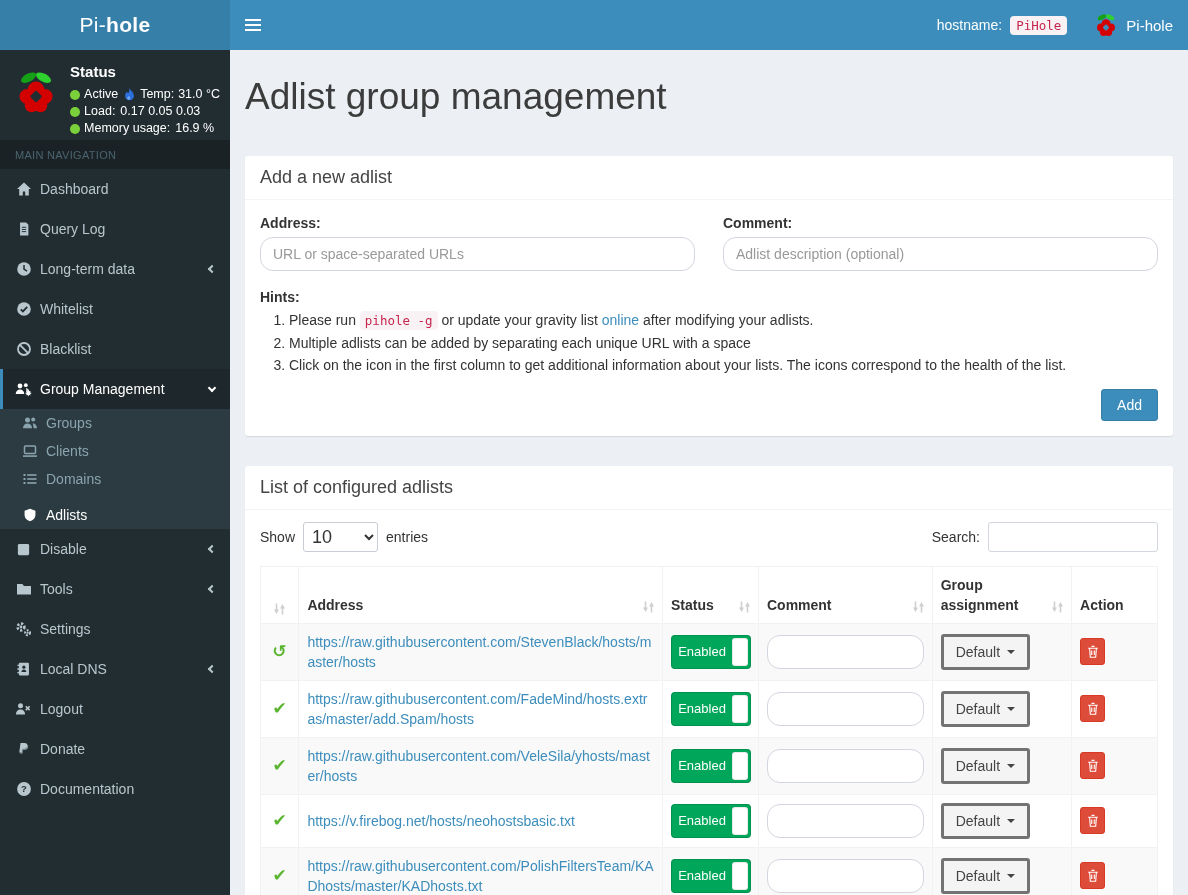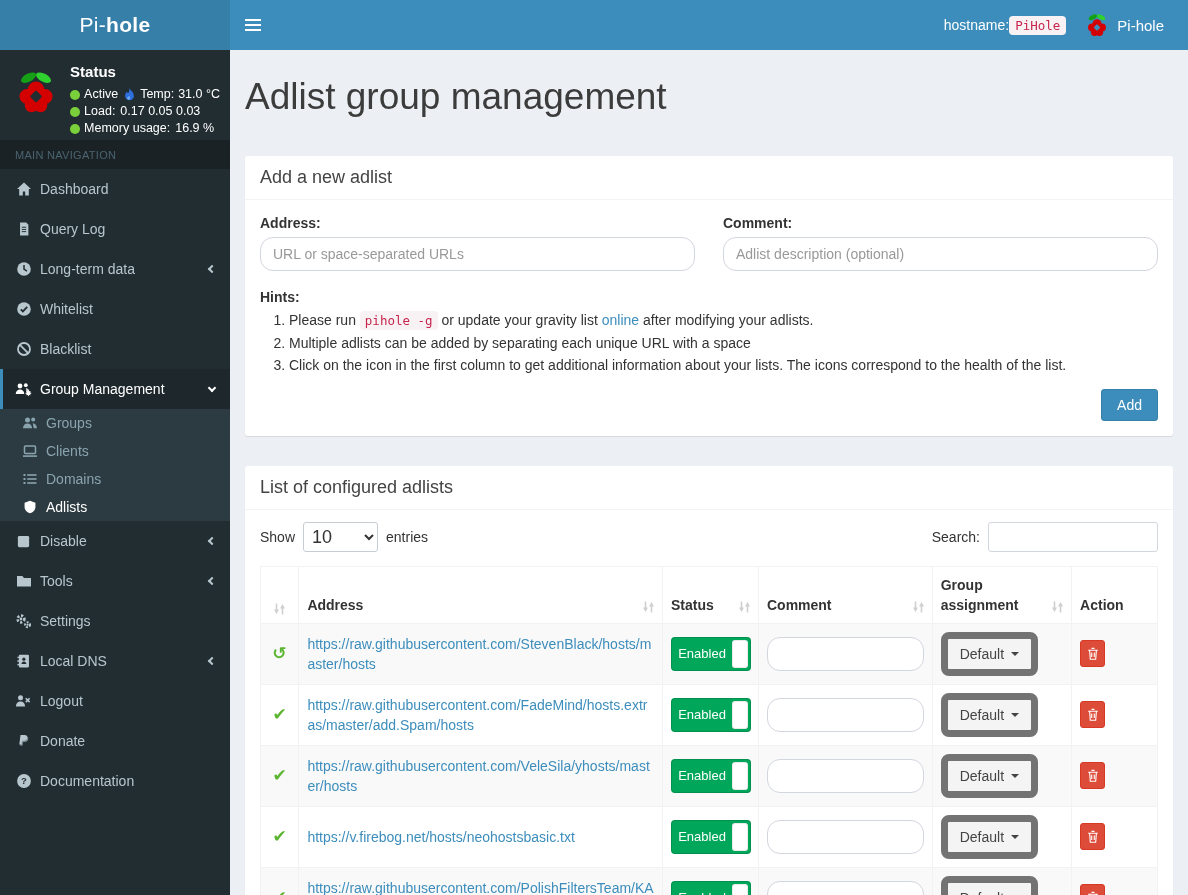--- a/index.html
+++ b/index.html
@@ -15,21 +15,21 @@
   .topbar { height: 50px; display: flex; flex: 0 0 50px; }
   .logo {
     width: 230px; background: #367fa9; color: #fff; display: flex;
     align-items: center; justify-content: center; font-size: 21px; letter-spacing: .3px;
   }
   .logo .logo-light { font-weight: 300; }
   .logo b { font-weight: 700; }
   .navbar { flex: 1; background: #3c8dbc; display: flex; align-items: center; justify-content: space-between; }
   .hamburger { padding: 15px; cursor: pointer; display: flex; flex-direction: column; gap: 3px; }
   .hamburger span { display: block; width: 16px; height: 2px; background: #fff; }
-  .nav-right { display: flex; align-items: center; gap: 0; padding-right: 24px; color: #fff; }
+  .nav-right { display: flex; align-items: center; gap: 8px; padding-right: 15px; color: #fff; }
   .hostname-label { font-size: 14px; }
   .hostname-badge {
     font-family: "DejaVu Sans Mono", "Liberation Mono", monospace;
     background: #f9f2f4; color: #c7254e; font-size: 12.5px;
     padding: 2px 6px; border-radius: 4px;
   }
   .nav-brand { display: flex; align-items: center; gap: 7px; margin-left: 18px; cursor: pointer; font-size: 15px; }
   .rasp { display: block; }
 
   
@@ -52,21 +52,21 @@
     color: #b8c7ce; font-size: 14px; cursor: pointer; position: relative; text-decoration: none;
   }
   .nav-icon { width: 17px; height: 16px; display: inline-flex; align-items: center; justify-content: center; flex: 0 0 17px; }
   .nav-item .chev { margin-left: auto; }
   .chev { display: inline-block; width: 6px; height: 6px; border-right: 2px solid currentColor; border-bottom: 2px solid currentColor; }
   .chev-left { transform: rotate(135deg); }
   .chev-down { transform: rotate(45deg); margin-top: -3px; }
   .nav-item.active-parent { background: #1e282c; color: #fff; border-left: 3px solid #3c8dbc; padding-left: 12px; }
   .submenu { list-style: none; background: #2c3b41; }
   .submenu .nav-item { padding: 6px 15px 6px 21px; color: #8aa4af; }
-  .submenu .nav-item.active-sub { color: #fff; }
+  .submenu .nav-item.active-sub { color: #fff; margin-top: 8px; }
 
   
   h1.page-title { font-size: 37px; font-weight: 400; color: #3c3c3c; margin: 27px 0 38px; line-height: 1.1; }
   .panel { background: #fff; border-radius: 3px; box-shadow: 0 1px 1px rgba(0,0,0,.1); margin-bottom: 30px; }
   .panel-heading { padding: 11px 15px; font-size: 18px; color: #444; border-bottom: 1px solid #f4f4f4; }
   .panel-body { padding: 15px; }
 
   .form-cols { display: flex; gap: 28px; margin-bottom: 18px; }
   .form-col { flex: 1; }
   .field-label { font-weight: 700; display: block; margin-bottom: 6px; }
@@ -119,22 +119,22 @@
     position: absolute; left: 0; top: 0; bottom: 0; right: 18px;
     display: flex; align-items: center; justify-content: center;
     color: #fff; font-size: 13px;
   }
   .toggle-knob {
     position: absolute; top: 2px; right: 2px; bottom: 2px; width: 16px;
     background: #fff; border: 1px solid rgba(0,0,0,.08); border-radius: 3px;
   }
 
   .btn-group-select {
-    display: inline-flex; align-items: center; background: #f4f4f4; border: 7px solid #737373;
-    color: #444; border-radius: 8px; padding: 7px 12px; font-size: 14px; cursor: pointer; font-family: inherit;
+    display: inline-flex; align-items: center; background: #f4f4f4; border: 3px solid #737373;
+    color: #444; border-radius: 3px; padding: 7px 12px; font-size: 14px; cursor: pointer; font-family: inherit;
   }
   .caret { display: inline-block; margin-left: 7px; border-top: 4px solid #444; border-left: 4px solid transparent; border-right: 4px solid transparent; }
 
   .btn-danger {
     background: #dd4b39; border: 1px solid #d73925; border-radius: 3px;
     width: 25px; height: 27px; display: inline-flex; align-items: center; justify-content: center; cursor: pointer;
   }
 </style>
 </head>
 <body>

